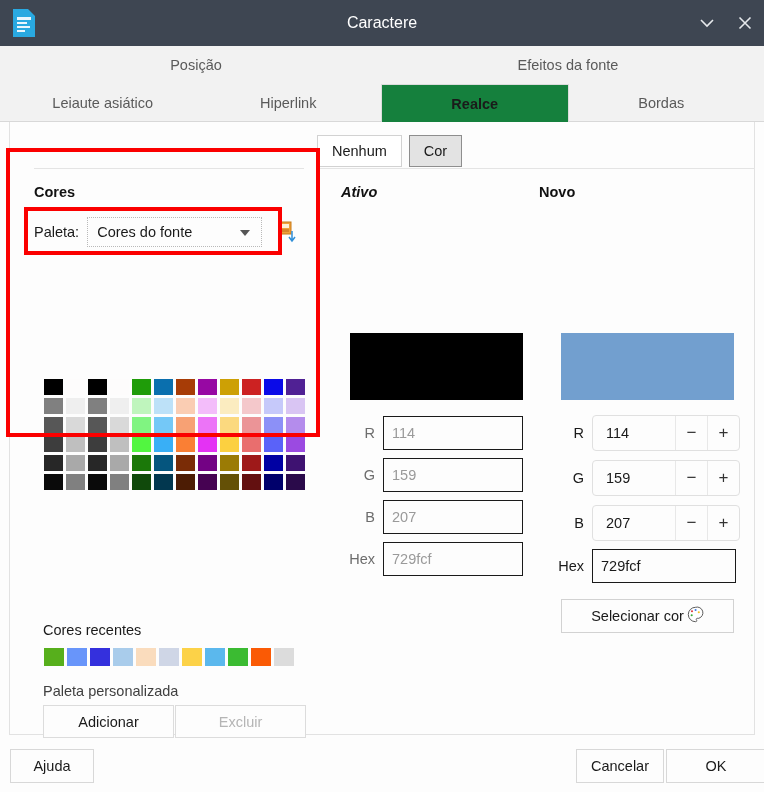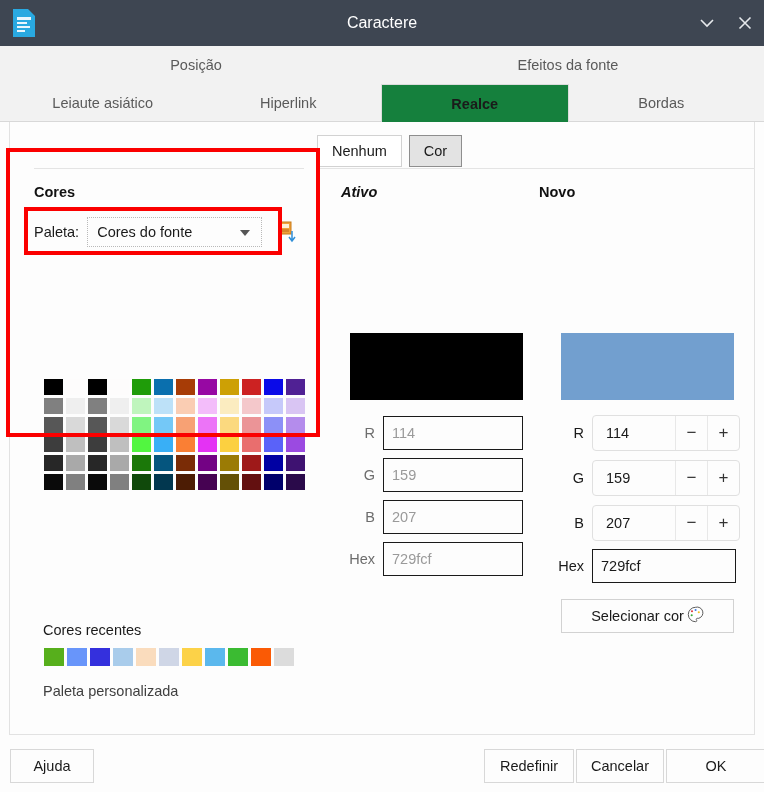--- a/index.html
+++ b/index.html
@@ -620,20 +620,24 @@
         <div class="recent-sw" title="#fadcbd" style="background: rgb(250, 220, 189);"></div>
         <div class="recent-sw" title="#cfd6e6" style="background: rgb(207, 214, 230);"></div>
         <div class="recent-sw" title="#fcd248" style="background: rgb(252, 210, 72);"></div>
         <div class="recent-sw" title="#5bb8ed" style="background: rgb(91, 184, 237);"></div>
         <div class="recent-sw" title="#3bbb32" style="background: rgb(59, 187, 50);"></div>
         <div class="recent-sw" title="#fa5a05" style="background: rgb(250, 90, 5);"></div>
         <div class="recent-sw" title="#dcdcdc" style="background: rgb(220, 220, 220);"></div>
       </div>
 
     <div class="sec-title" id="custom-label" style="font-weight:normal">Paleta personalizada</div>
+    <div class="custom-btns">
+      <div class="cbtn">Adicionar</div>
+      <div class="cbtn disabled">Excluir</div>
+    </div>
 
     <div class="preview" id="ativo-preview" style="background: rgb(0, 0, 0);"></div>
 
     <div class="field-row" style="left:337px; top:294px;">
       <span class="field-label ro-label">R</span>
       <span class="ro-input">114</span>
     </div>
     <div class="field-row" style="left:337px; top:336px;">
       <span class="field-label ro-label">G</span>
       <span class="ro-input">159</span>
@@ -688,21 +692,20 @@
           <circle cx="11.8" cy="6.2" r="1.05" fill="#f0c020"></circle>
           <circle cx="4.7" cy="9.3" r="1.05" fill="#3aa83a"></circle>
         </svg>
       </span>
     </div>
 
   </div>
 
   <div class="bottombar">
     <div class="bbtn" id="btn-ajuda">Ajuda</div>
-    <div class="bbtn" id="btn-redefinir">Redefinir</div>
     <div class="bbtn" id="btn-cancelar">Cancelar</div>
     <div class="bbtn" id="btn-ok">OK</div>
   </div>
 
   <div class="anno" id="anno-main" style="border-color: rgb(251, 0, 0);"></div>
   <div class="anno" id="anno-combo" style="border-color: rgb(251, 0, 0);"></div>
 
 </div>
 
 </body></html>

